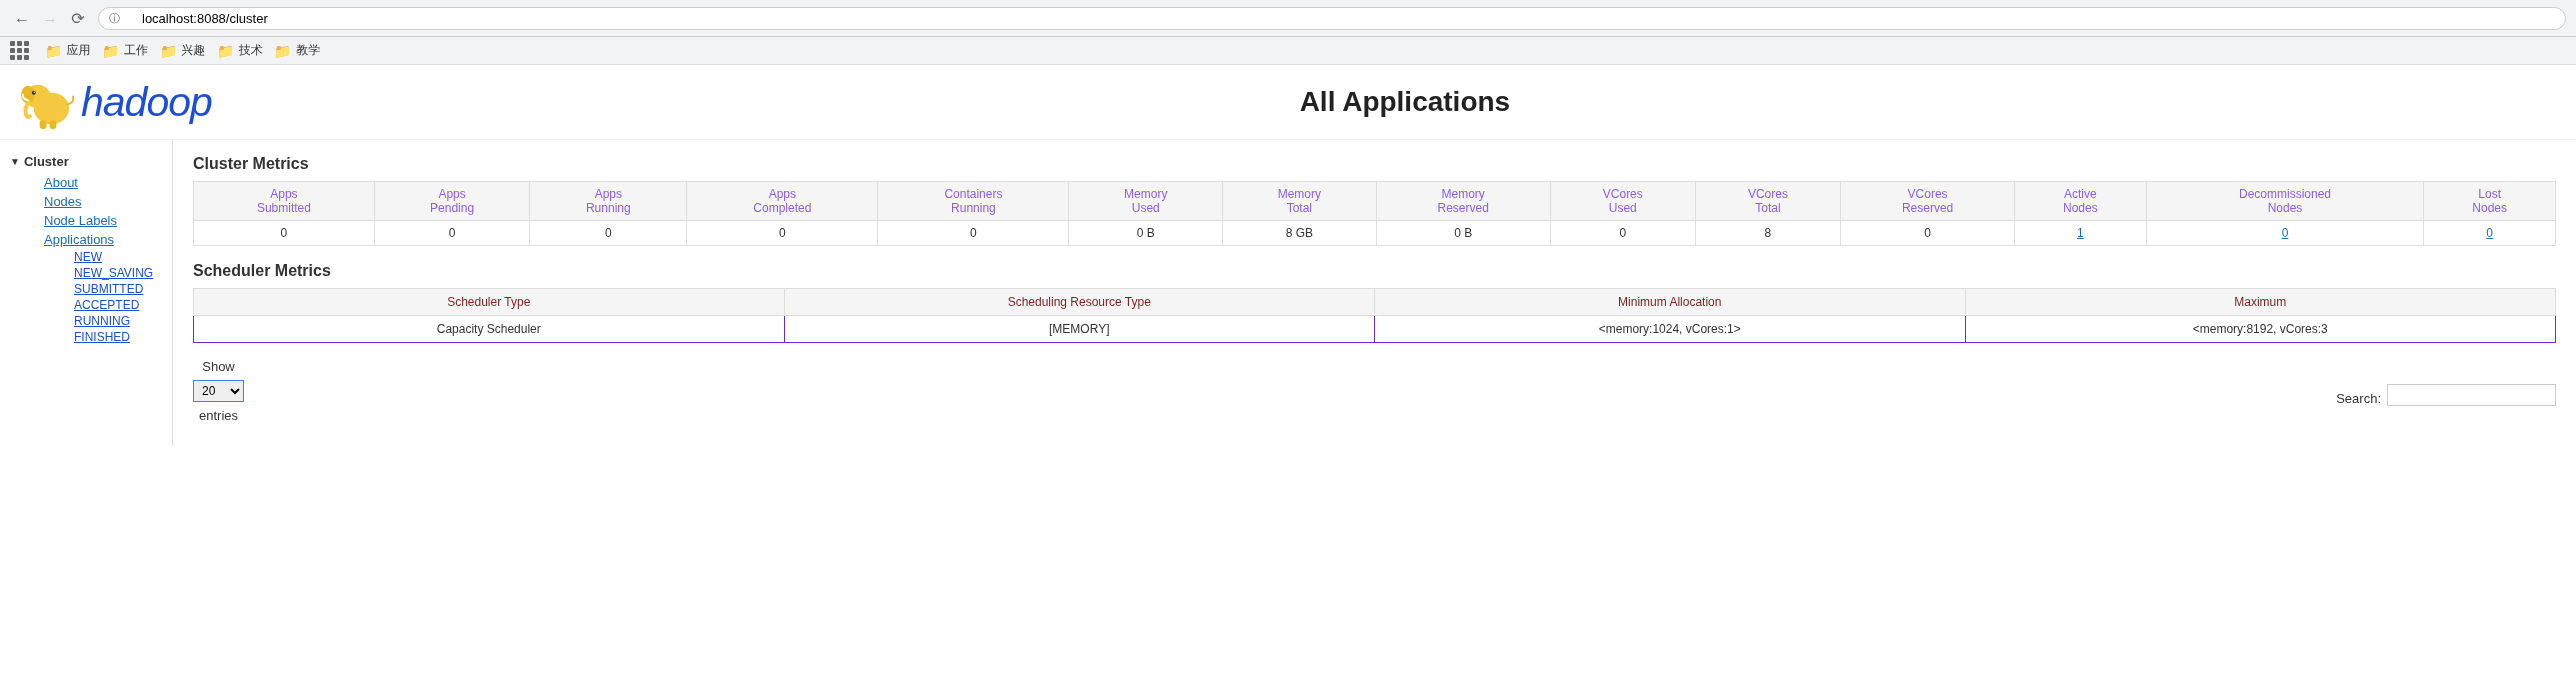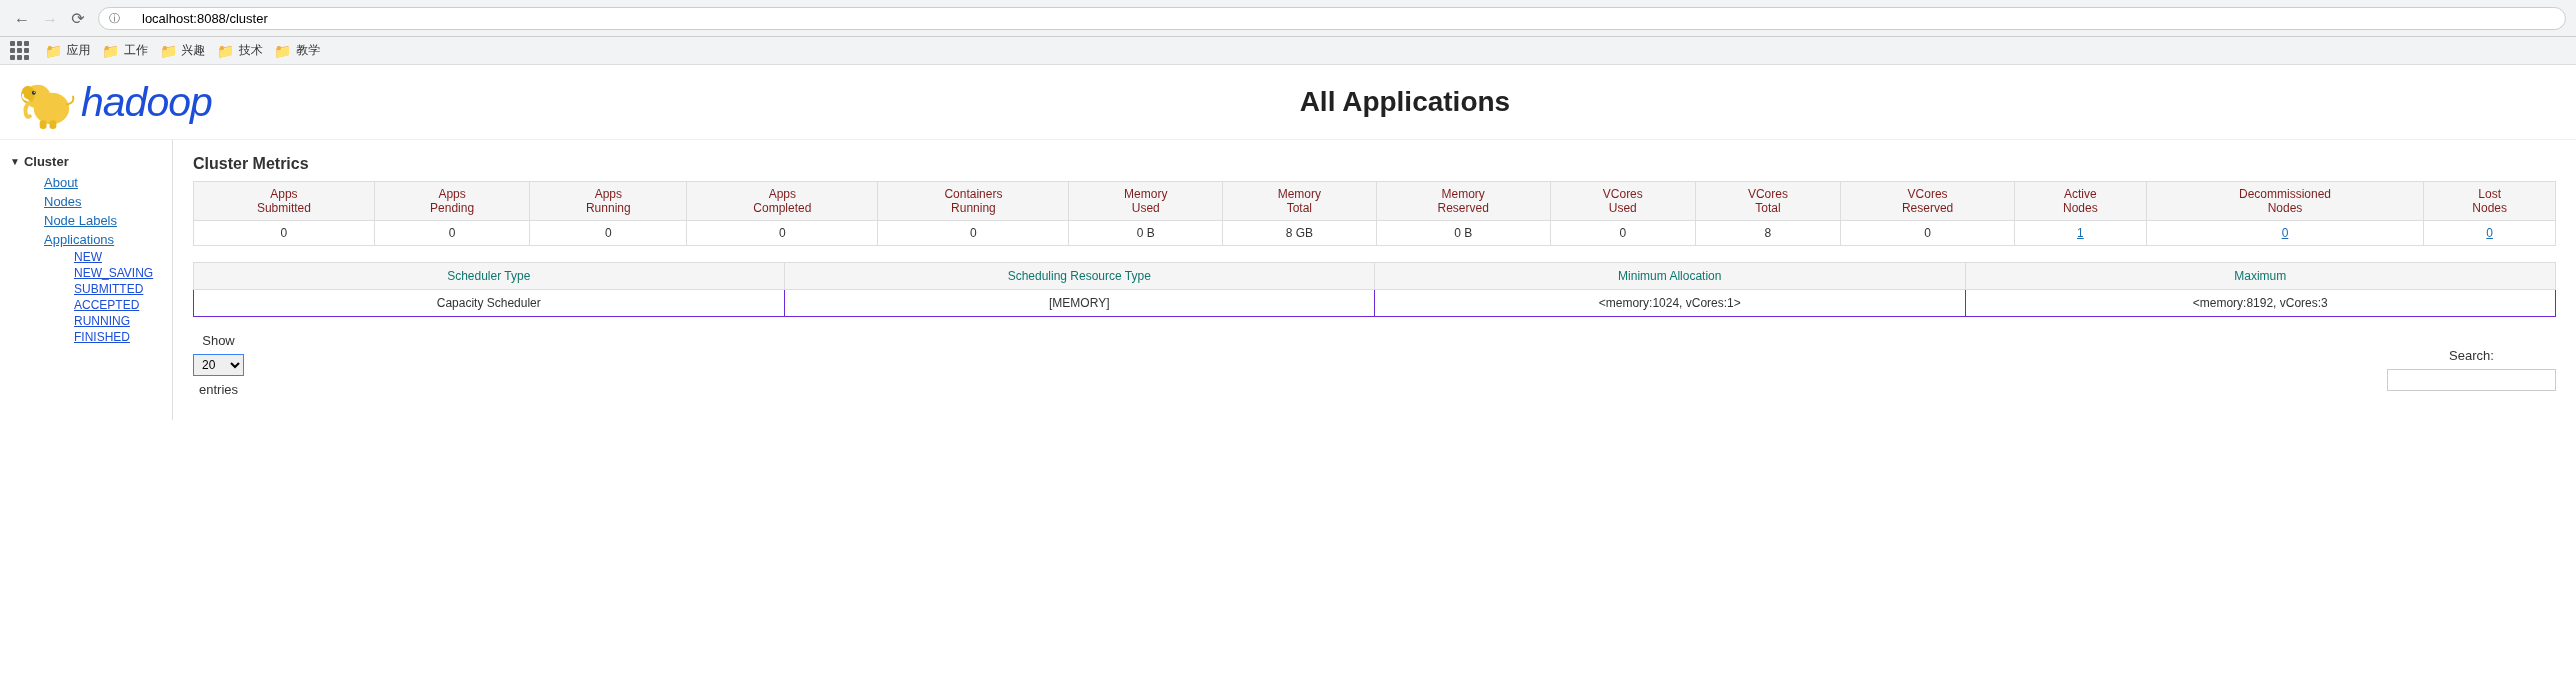--- a/index.html
+++ b/index.html
@@ -182,21 +182,21 @@
       border-collapse: collapse;
       margin-bottom: 16px;
       font-size: 12px;
     }
     .metrics-table th {
       background: #f5f5f5;
       border: 1px solid #ddd;
       padding: 5px 8px;
       text-align: center;
       font-weight: normal;
-      color: #7f1d1d;
+      color: #8b5cf6;
     }
     .metrics-table td {
       border: 1px solid #ddd;
       padding: 5px 8px;
       text-align: center;
     }
     .metrics-table td a {
       color: #1a6bb5;
       text-decoration: underline;
     }
@@ -210,21 +210,21 @@
       border-collapse: collapse;
       margin-bottom: 16px;
       font-size: 12px;
     }
     .scheduler-table th {
       background: #f5f5f5;
       border: 1px solid #ddd;
       padding: 6px 12px;
       text-align: center;
       font-weight: normal;
-      color: #0f766e;
+      color: #7f1d1d;
       width: 25%;
     }
     .scheduler-table td {
       border: 1px solid #6d28d9;
       padding: 6px 12px;
       text-align: center;
     }
 
     
     .show-entries {
@@ -236,24 +236,23 @@
       flex-direction: column;
     }
     .show-entries select {
       border: 1px solid #3b82f6;
       padding: 2px 4px;
       font-size: 12px;
     }
     .search-area {
       margin-left: auto;
       display: flex;
-      align-items: center;
+      align-items: flex-end;
       gap: 6px;
       font-size: 13px;
-      flex-direction: column;
     }
     .search-area input {
       border: 1px solid #ccc;
       padding: 3px 6px;
       font-size: 12px;
     }
 
     .bottom-bar {
       display: flex;
       align-items: center;
@@ -399,20 +398,21 @@
           <td>0</td>
           <td>8</td>
           <td>0</td>
           <td><a>1</a></td>
           <td><a>0</a></td>
           <td><a>0</a></td>
         </tr>
       </tbody>
     </table>
 
+    <div class="section-title">Scheduler Metrics</div>
     <table class="scheduler-table">
       <thead>
         <tr>
           <th>Scheduler Type</th>
           <th>Scheduling Resource Type</th>
           <th>Minimum Allocation</th>
           <th>Maximum</th>
         </tr>
       </thead>
       <tbody>

